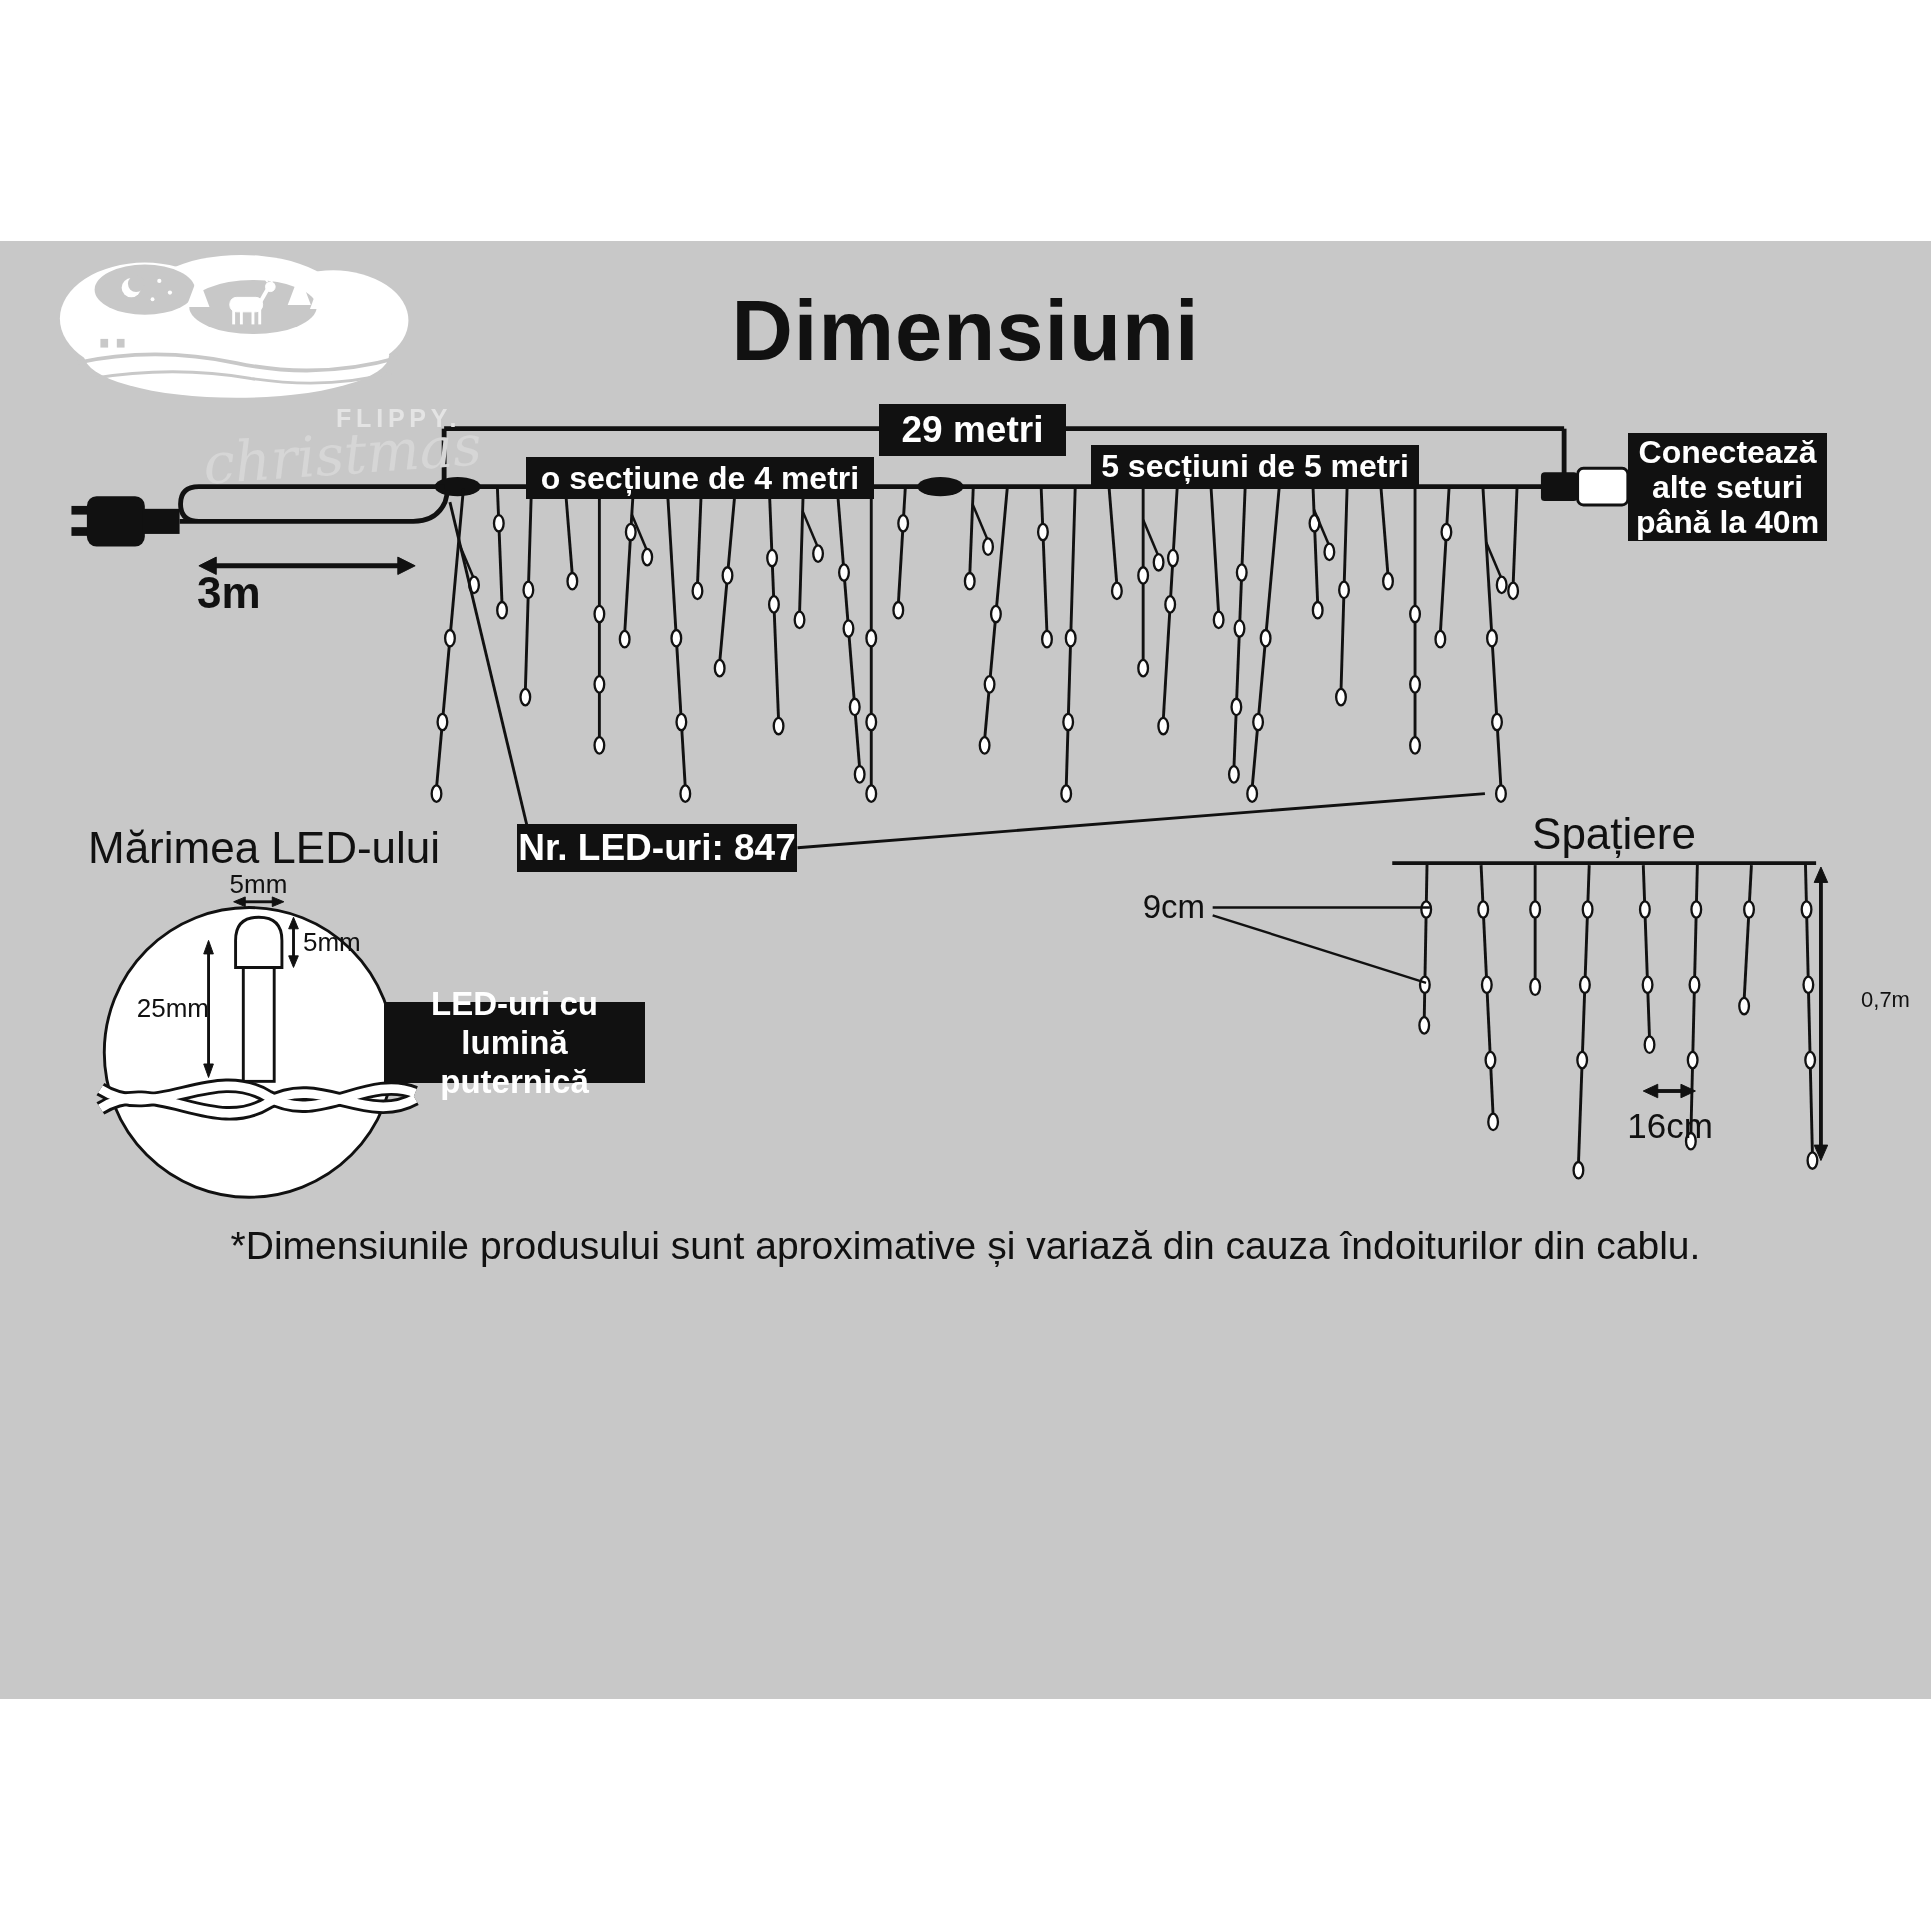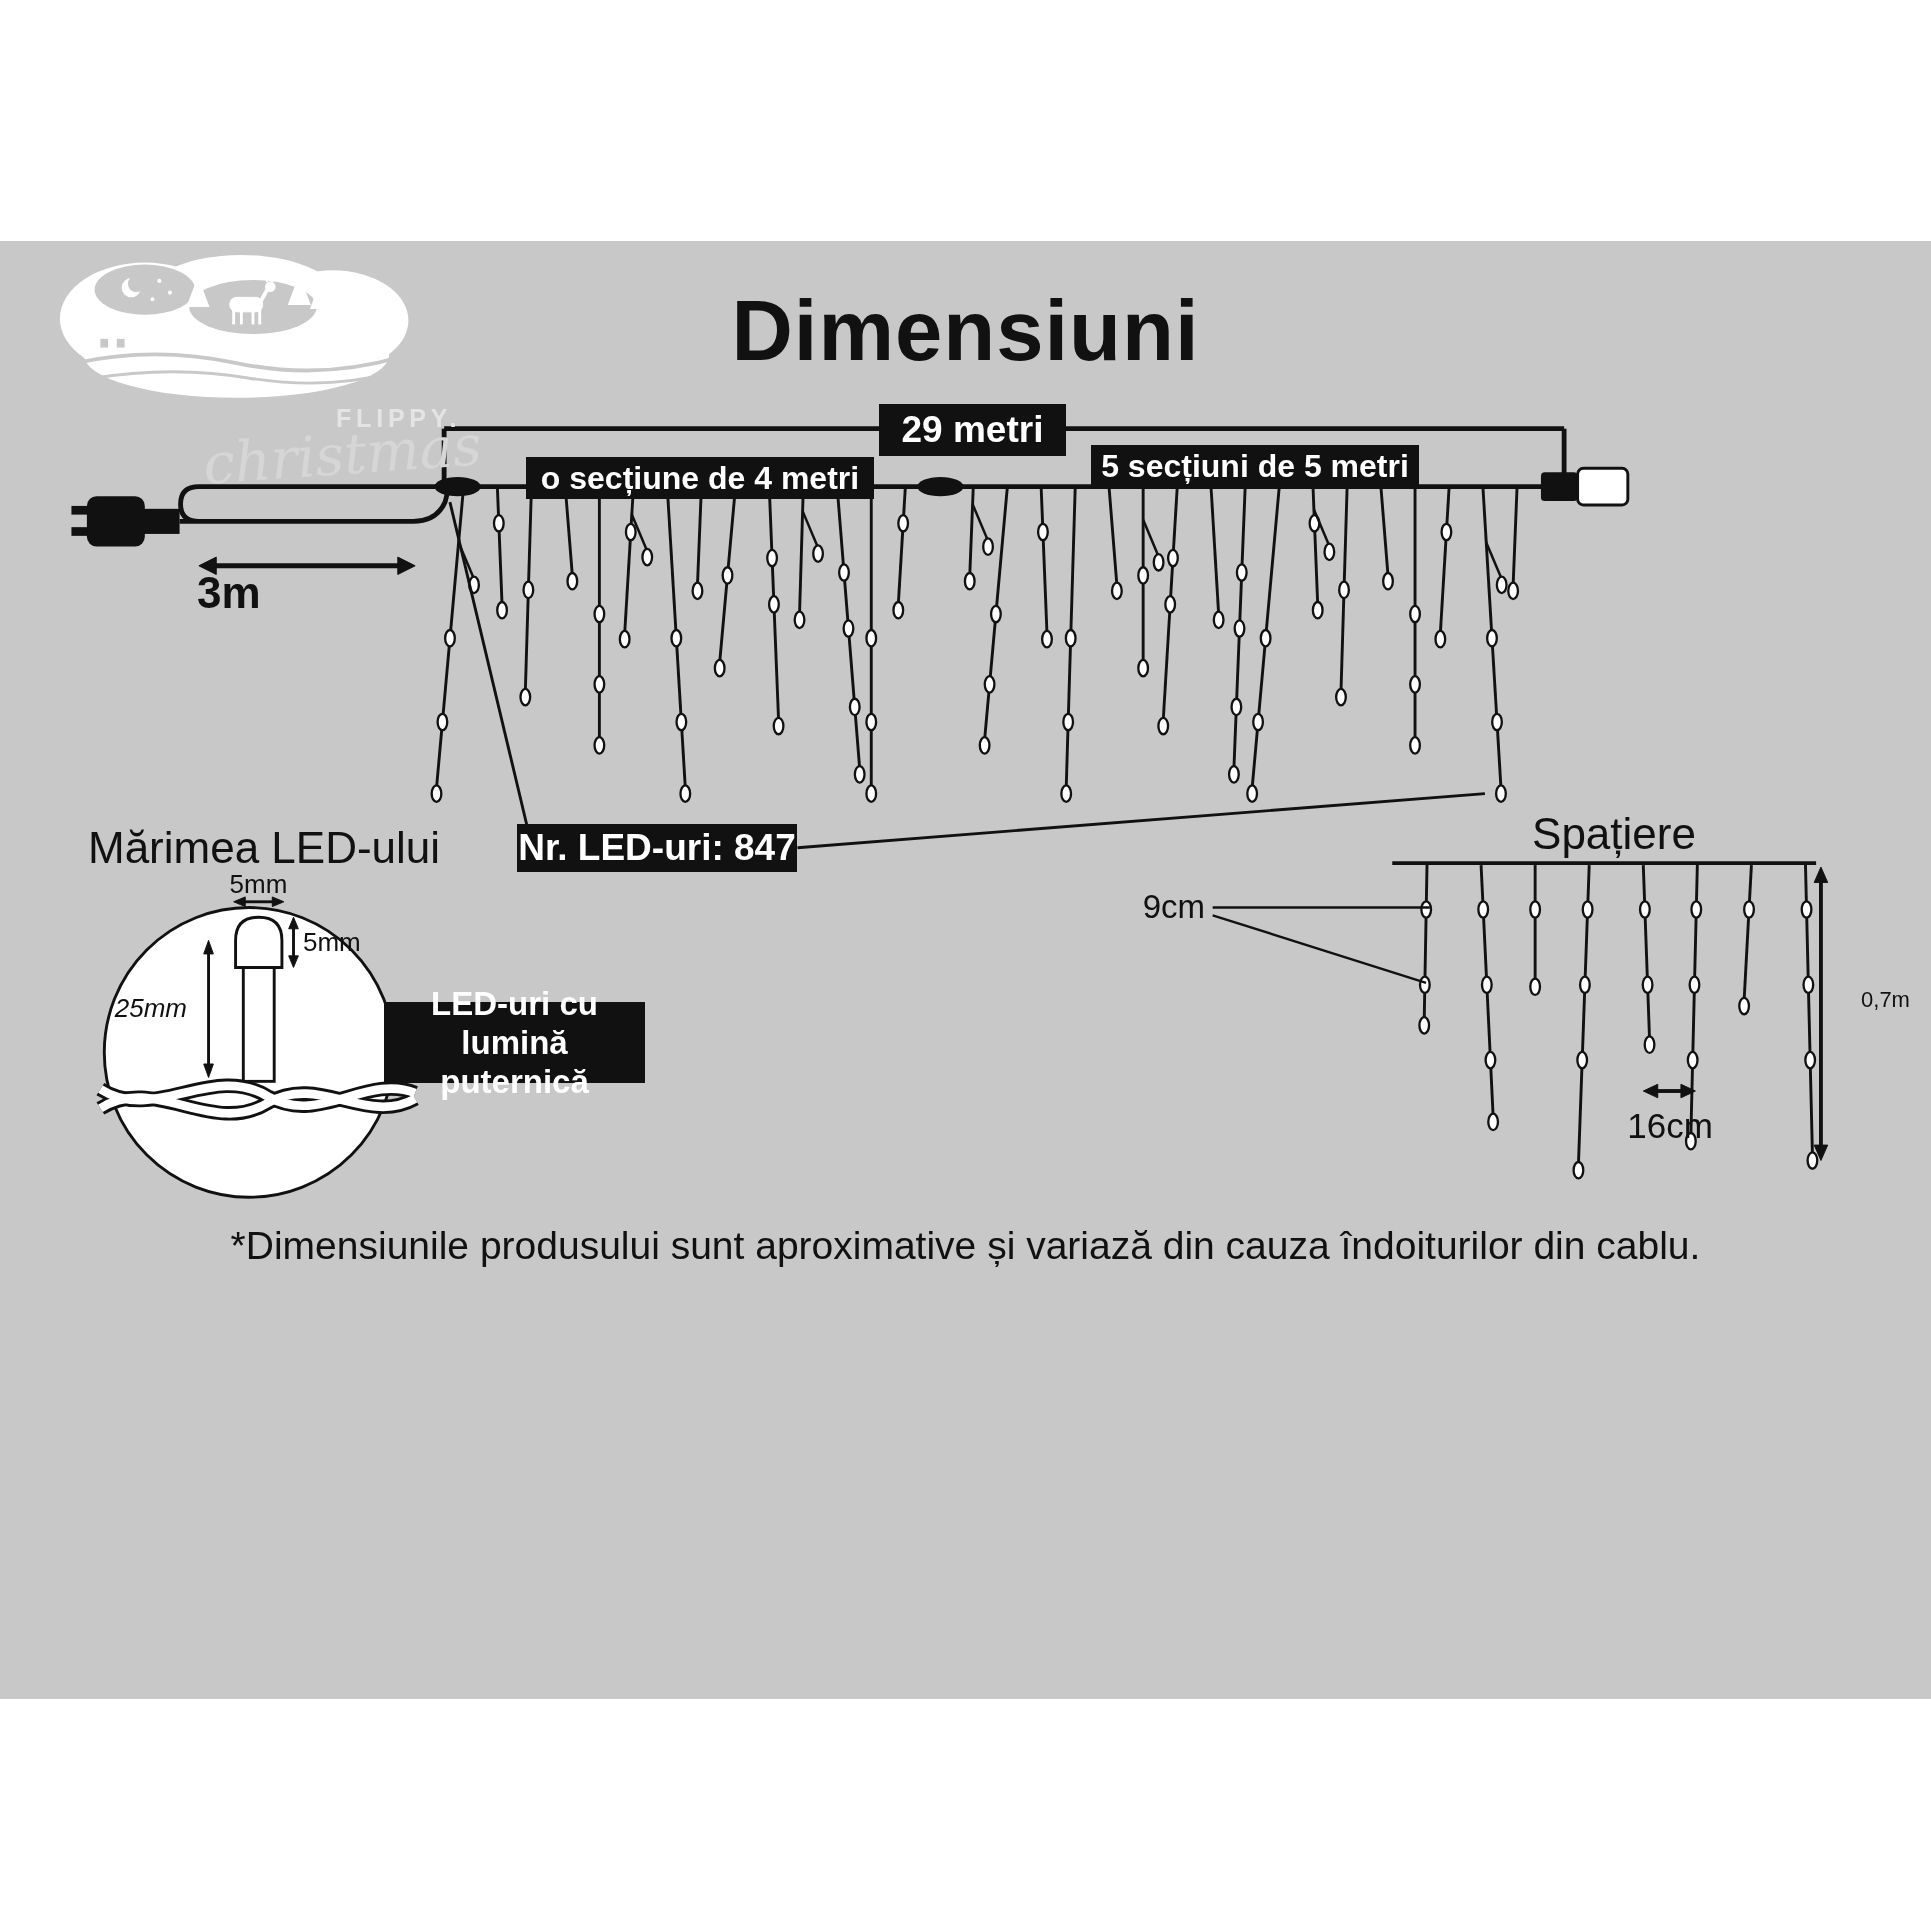--- a/index.html
+++ b/index.html
@@ -17,21 +17,21 @@
   .badge-ledcount{left:517px;top:824px;width:280px;height:48px;font-size:37px;}
   .badge-feature{left:384px;top:1002px;width:261px;height:81px;font-size:33px;flex-direction:column;line-height:39px;}
   .lbl-3m{left:197px;top:568px;width:218px;text-align:left;font-size:44px;font-weight:600;}
   .lbl-9cm{left:1101px;top:888px;width:104px;text-align:right;font-size:33px;}
   .lbl-16cm{left:1593px;top:1106px;width:154px;text-align:center;font-size:35px;}
   .lbl-07m{left:1840px;top:987px;width:91px;text-align:center;font-size:22px;}
   .spacing-title{left:1506px;top:809px;width:216px;text-align:center;font-size:44px;}
   .ledsize-title{left:81px;top:823px;width:425px;text-align:left;font-size:44px;margin-left:7px;}
   .lbl-5mm-top{left:210px;top:869px;width:97px;text-align:center;font-size:26px;}
   .lbl-5mm-right{left:303px;top:927px;width:87px;text-align:left;font-size:26px;}
-  .lbl-25mm{left:90px;top:993px;width:97px;text-align:right;font-size:26px;font-style:italic;}
+  .lbl-25mm{left:112px;top:993px;width:97px;text-align:right;font-size:26px;}
   .disclaimer{left:0;top:1224px;width:1931px;text-align:center;font-size:39px;}
   .brand-name{left:336px;top:404px;width:126px;font-size:25px;letter-spacing:4.8px;color:#e4e4e4;font-weight:600;}
   .brand-script{left:203px;top:421px;width:309px;font-size:56px;color:#d6d6d6;
                 font-family:"DejaVu Serif",serif;font-style:italic;transform:rotate(-4deg);}
 </style>
 </head>
 <body>
 
 <div class="canvas">
 
@@ -312,20 +312,25 @@
 
   <div class="abs brand-name">FLIPPY.</div>
   <div class="abs brand-script">christmas</div>
 
   <div class="abs page-title">Dimensiuni</div>
 
   <div class="abs badge badge-29">29 metri</div>
   <div class="abs badge badge-sec-left">o secțiune de 4 metri</div>
   <div class="abs badge badge-sec-right">5 secțiuni de 5 metri</div>
 
+  <div class="abs badge badge-connect">
+    <div>Conectează</div>
+    <div>alte seturi</div>
+    <div>până la 40m</div>
+  </div>
 
   <div class="abs lbl-3m">3m</div>
 
   <div class="abs badge badge-ledcount">Nr. LED-uri: 847</div>
 
   <div class="abs spacing-title">Spațiere</div>
   <div class="abs lbl-9cm">9cm</div>
   <div class="abs lbl-16cm">16cm</div>
   <div class="abs lbl-07m">0,7m</div>
 

